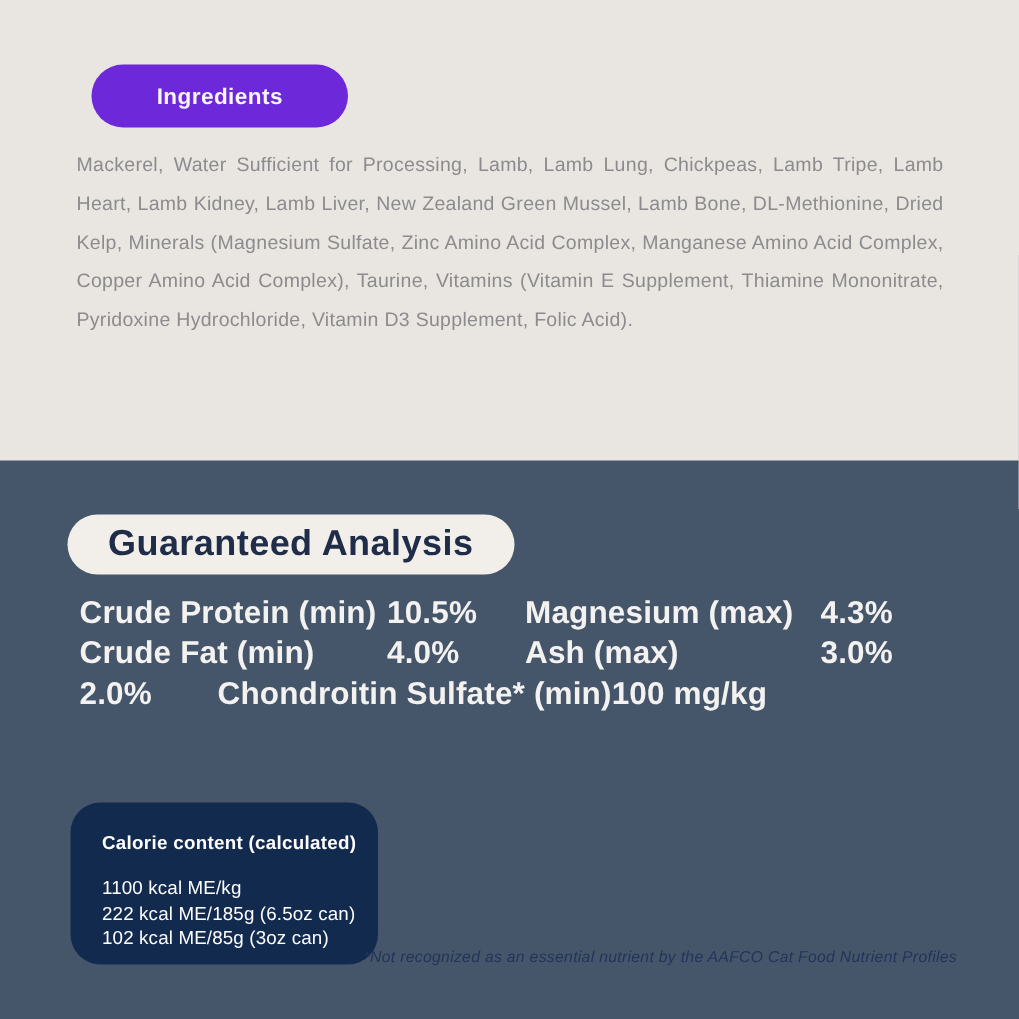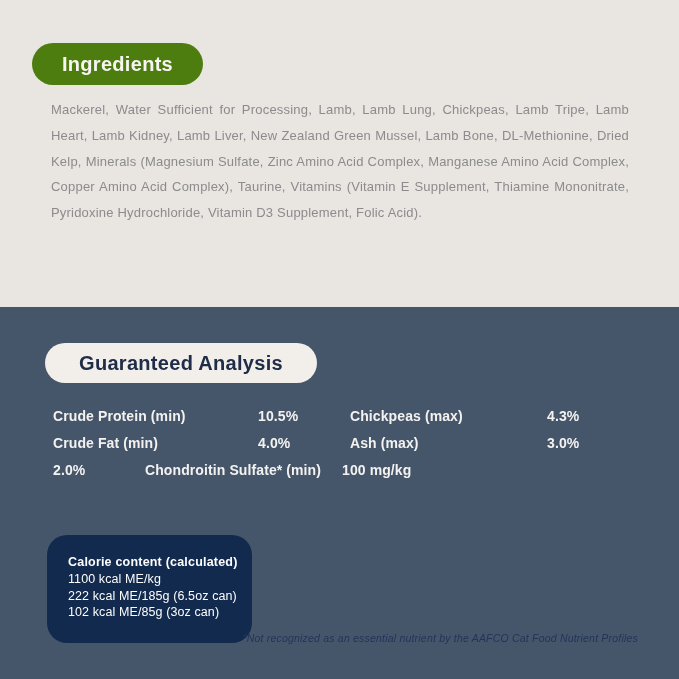--- a/index.html
+++ b/index.html
@@ -24,25 +24,25 @@
   }
   .pill {
     display: inline-flex;
     align-items: center;
     justify-content: center;
     border-radius: 22px;
     white-space: nowrap;
   }
   .pill-navy {
     position: absolute;
-    left: 32px; top: 43px;
+    left: 61px; top: 43px;
     min-width: 171px; height: 42px;
-    background: #4d7c0f;
+    background: #6d28d9;
     color: #f7f5f2;
-    font-size: 20px;
+    font-size: 15px;
     font-weight: 700;
     letter-spacing: 0.3px;
     padding: 0 28px;
   }
   .ingredients-text {
     position: absolute;
     left: 51px; top: 97px;
     width: 578px;
     font-size: 13px;
     line-height: 25.8px;
@@ -57,36 +57,36 @@
     left: 0; top: 307px;
     width: 679px; height: 372px;
     background: #46566a;
   }
   .pill-white {
     position: absolute;
     left: 45px; top: 36px;
     min-width: 272px; height: 40px;
     background: #f2efea;
     color: #202d49;
-    font-size: 20px;
+    font-size: 24px;
     font-weight: 600;
     letter-spacing: 0.3px;
     padding: 0 27px;
   }
   .ga-table {
     position: absolute;
     left: 53px; top: 90px;
     right: 30px;
   }
   .ga-row {
     display: flex;
-    align-items: flex-end;
+    align-items: flex-start;
     height: 27px;
     color: #f3f2f0;
-    font-size: 14px;
+    font-size: 21px;
     font-weight: 700;
     letter-spacing: 0.1px;
     white-space: nowrap;
   }
   .ga-cell-label-left  { width: 205px; min-width: 205px; }
   .ga-cell-value-left  { width: 92px;  min-width: 92px; }
   .ga-cell-label-right { min-width: 197px; }
   .ga-cell-value-right { flex: 1; }
 
   .calorie-box {
@@ -96,21 +96,21 @@
     background: #132a4f;
     border-radius: 20px;
     color: #fdfdfd;
     padding: 20px 8px 0 21px;
   }
   .calorie-title {
     font-size: 12.5px;
     font-weight: 600;
     letter-spacing: 0.2px;
     white-space: nowrap;
-    margin-bottom: 2px;
+    margin-bottom: 15px;
   }
   .calorie-line {
     font-size: 12.5px;
     line-height: 16.5px;
     letter-spacing: 0.1px;
     white-space: nowrap;
   }
 
   .footnote {
     position: absolute;
@@ -137,21 +137,21 @@
 
   <section class="bottom-section">
     <div class="pill pill-white">
       <span>Guaranteed Analysis</span>
     </div>
 
     <div class="ga-table">
       <div class="ga-row">
         <span class="ga-cell-label-left">Crude Protein (min)</span>
         <span class="ga-cell-value-left">10.5%</span>
-        <span class="ga-cell-label-right">Chickpeas (max)</span>
+        <span class="ga-cell-label-right">Magnesium (max)</span>
         <span class="ga-cell-value-right">4.3%</span>
       </div>
       <div class="ga-row">
         <span class="ga-cell-label-left">Crude Fat (min)</span>
         <span class="ga-cell-value-left">4.0%</span>
         <span class="ga-cell-label-right">Ash (max)</span>
         <span class="ga-cell-value-right">3.0%</span>
       </div>
       <div class="ga-row">
         <span class="ga-cell-value-left">2.0%</span>

